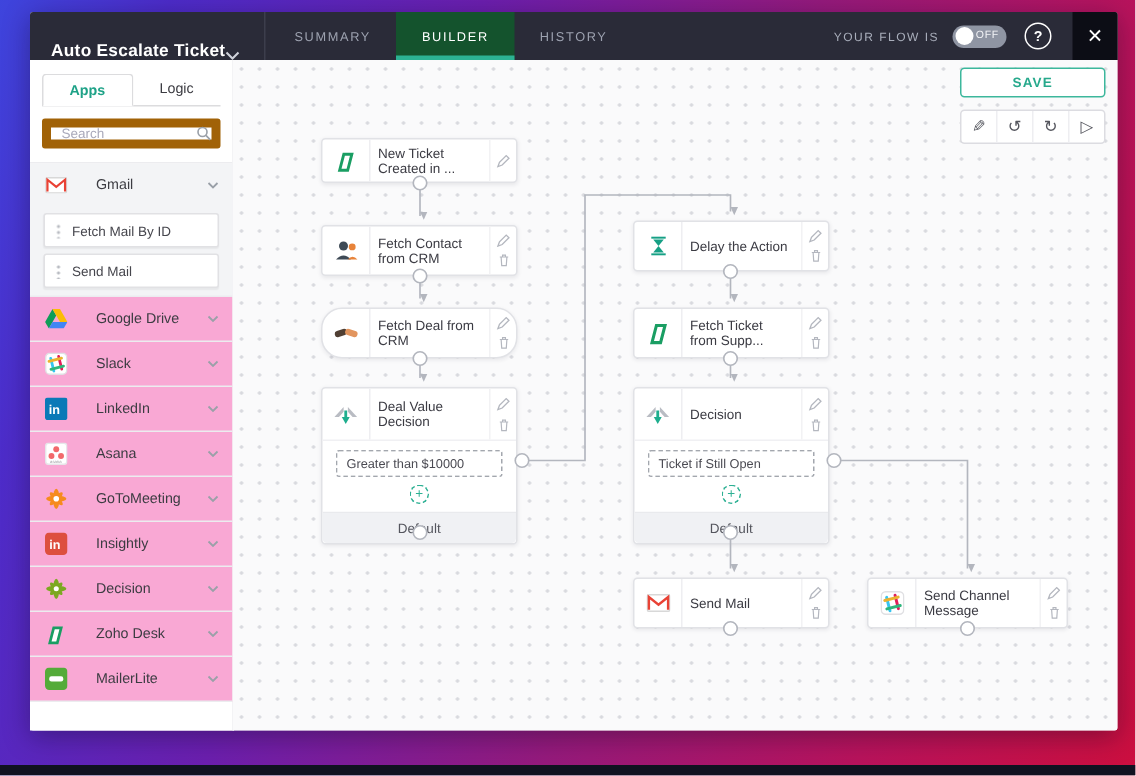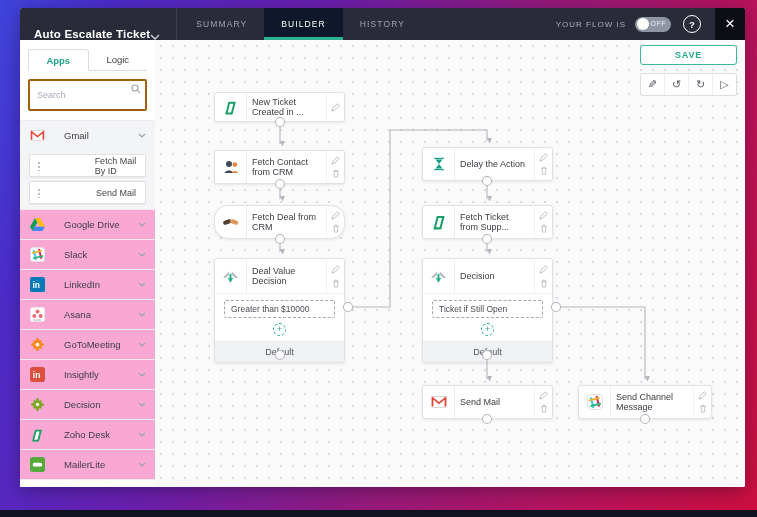--- a/index.html
+++ b/index.html
@@ -9,47 +9,47 @@
   .bottom-strip{position:absolute;left:0;bottom:0;width:100%;height:7px;background:#101220;}
   .window{position:absolute;left:20px;top:8px;width:725px;height:479px;background:#fff;border-radius:2px;box-shadow:0 4px 18px rgba(10,10,30,.35);}
 
   
   .hdr{position:absolute;left:0;top:0;right:0;height:32px;background:#2a2b38;border-radius:2px 2px 0 0;display:flex;align-items:stretch;}
   .hdr-title{display:flex;align-items:flex-end;gap:0;padding:0 14px;min-width:120px;cursor:pointer;}
   .hdr-title .t{color:#fff;font-size:11.5px;font-weight:bold;letter-spacing:.2px;white-space:nowrap;}
   .hdr-divider{width:1px;background:#3c3e4c;margin:0 2px;}
   .hdr-tabs{display:flex;align-items:stretch;}
   .hdr-tab{display:flex;align-items:center;padding:0 17px;font-size:8.5px;letter-spacing:1.1px;color:#9da2b0;cursor:pointer;}
-  .hdr-tab.active{background:#0f172a;color:#fff;box-shadow:inset 0 -3px 0 #2cb293;}
+  .hdr-tab.active{background:#14532d;color:#fff;box-shadow:inset 0 -3px 0 #2cb293;}
   .hdr-spacer{flex:1;}
   .flow-label{align-self:center;font-size:8px;letter-spacing:1px;color:#a9aebb;margin-right:9px;}
   .toggle{align-self:center;width:36px;height:15px;border-radius:8px;background:#8f95a3;position:relative;margin-right:12px;cursor:pointer;}
   .toggle .knob{position:absolute;left:1.5px;top:1.5px;width:12px;height:12px;border-radius:50%;background:#fff;}
   .toggle .state{position:absolute;right:5px;top:3.5px;font-size:7px;color:#f2f3f6;letter-spacing:.5px;}
   .help{align-self:center;width:16px;height:16px;border:1.5px solid #fff;border-radius:50%;color:#fff;font-size:9.5px;font-weight:bold;display:flex;align-items:center;justify-content:center;margin-right:14px;cursor:pointer;}
   .close-btn{width:30px;background:#0c0d15;color:#fff;font-size:17px;display:flex;align-items:center;justify-content:center;cursor:pointer;border-radius:0 2px 0 0;}
 
   
   .sidebar{position:absolute;left:0;top:32px;bottom:0;width:135px;background:#fff;border-right:1px solid #e4e4e7;overflow:hidden;}
   .side-tabs{display:flex;margin:9px 8px 0;border-bottom:1px solid #dcdcde;}
   .side-tab{flex:1;text-align:center;font-size:9.5px;padding:5px 0 4px;color:#3c3c42;cursor:pointer;}
   .side-tab.active{color:#1ea287;font-weight:bold;border:1px solid #dcdcde;border-bottom:1px solid #fff;border-radius:3px 3px 0 0;margin-bottom:-1px;background:#fff;}
   .search-wrap{position:relative;margin:8px 8px 9px;}
-  .search-wrap input{width:100%;box-sizing:border-box;height:32px;border:2px solid #a16207;border-radius:2px;font-size:9px;padding:0 20px 0 7px;color:#555;outline:none;font-family:"Liberation Sans",sans-serif;}
+  .search-wrap input{width:100%;box-sizing:border-box;height:20px;border:6px solid #a16207;border-radius:2px;font-size:9px;padding:0 20px 0 7px;color:#555;outline:none;font-family:"Liberation Sans",sans-serif;}
   .search-wrap input::placeholder{color:#aab;}
   .search-wrap svg{position:absolute;right:6px;top:5px;}
   .app-list{border-top:1px solid #ececef;}
   .app-row{height:29px;display:flex;align-items:center;padding:0 9px;background:#f9a8d4;border-bottom:1px solid #ececef;cursor:pointer;}
   .app-row .aname{font-size:9.5px;color:#3c3c42;margin-left:19px;flex:1;}
   .ic16{width:16px;height:16px;flex:0 0 16px;display:flex;align-items:center;justify-content:center;}
   .gmail-group{background:#f3f4f6;border-bottom:1px solid #ececef;padding-bottom:5px;}
   .gmail-group .app-row{background:transparent;border-bottom:none;}
   .action-card{margin:4px 9px 0;background:#fff;border:1px solid #e1e1e4;border-radius:2px;height:21px;display:flex;align-items:center;padding:0 7px;box-shadow:0 1px 1px rgba(0,0,0,.05);cursor:grab;}
   .drag-dots{width:4px;height:10px;margin-right:7px;background-image:radial-gradient(#b9bcc2 1px,transparent 1.1px);background-size:4px 4px;}
-  .action-card .alabel{font-size:9px;color:#46464d;margin-left:48px;}
+  .action-card .alabel{font-size:9px;color:#46464d;}
 
   
   .canvas{position:absolute;left:135px;top:32px;right:0;bottom:0;background:#fafafb;
     background-image:radial-gradient(#d8d9de 1px,transparent 1.2px);background-size:12px 12px;overflow:hidden;border-radius:0 0 2px 0;}
   .cv-toolbar{position:absolute;top:5px;right:8px;display:flex;gap:8px;z-index:10;flex-direction:column;}
   .save-btn{background:#fff;border:1px solid #3cb79c;color:#27a98c;font-size:9px;font-weight:bold;letter-spacing:.8px;padding:4px 11px;border-radius:3px;cursor:pointer;font-family:"Liberation Sans",sans-serif;}
   .icon-group{display:flex;background:#fff;border:1px solid #dcdce1;border-radius:3px;overflow:hidden;}
   .icon-btn{width:23px;height:21px;display:flex;align-items:center;justify-content:center;font-size:11px;color:#55565e;cursor:pointer;border-left:1px solid #eeeef1;}
   .icon-btn:first-child{border-left:none;}
   .wires{position:absolute;left:0;top:0;z-index:5;pointer-events:none;}

